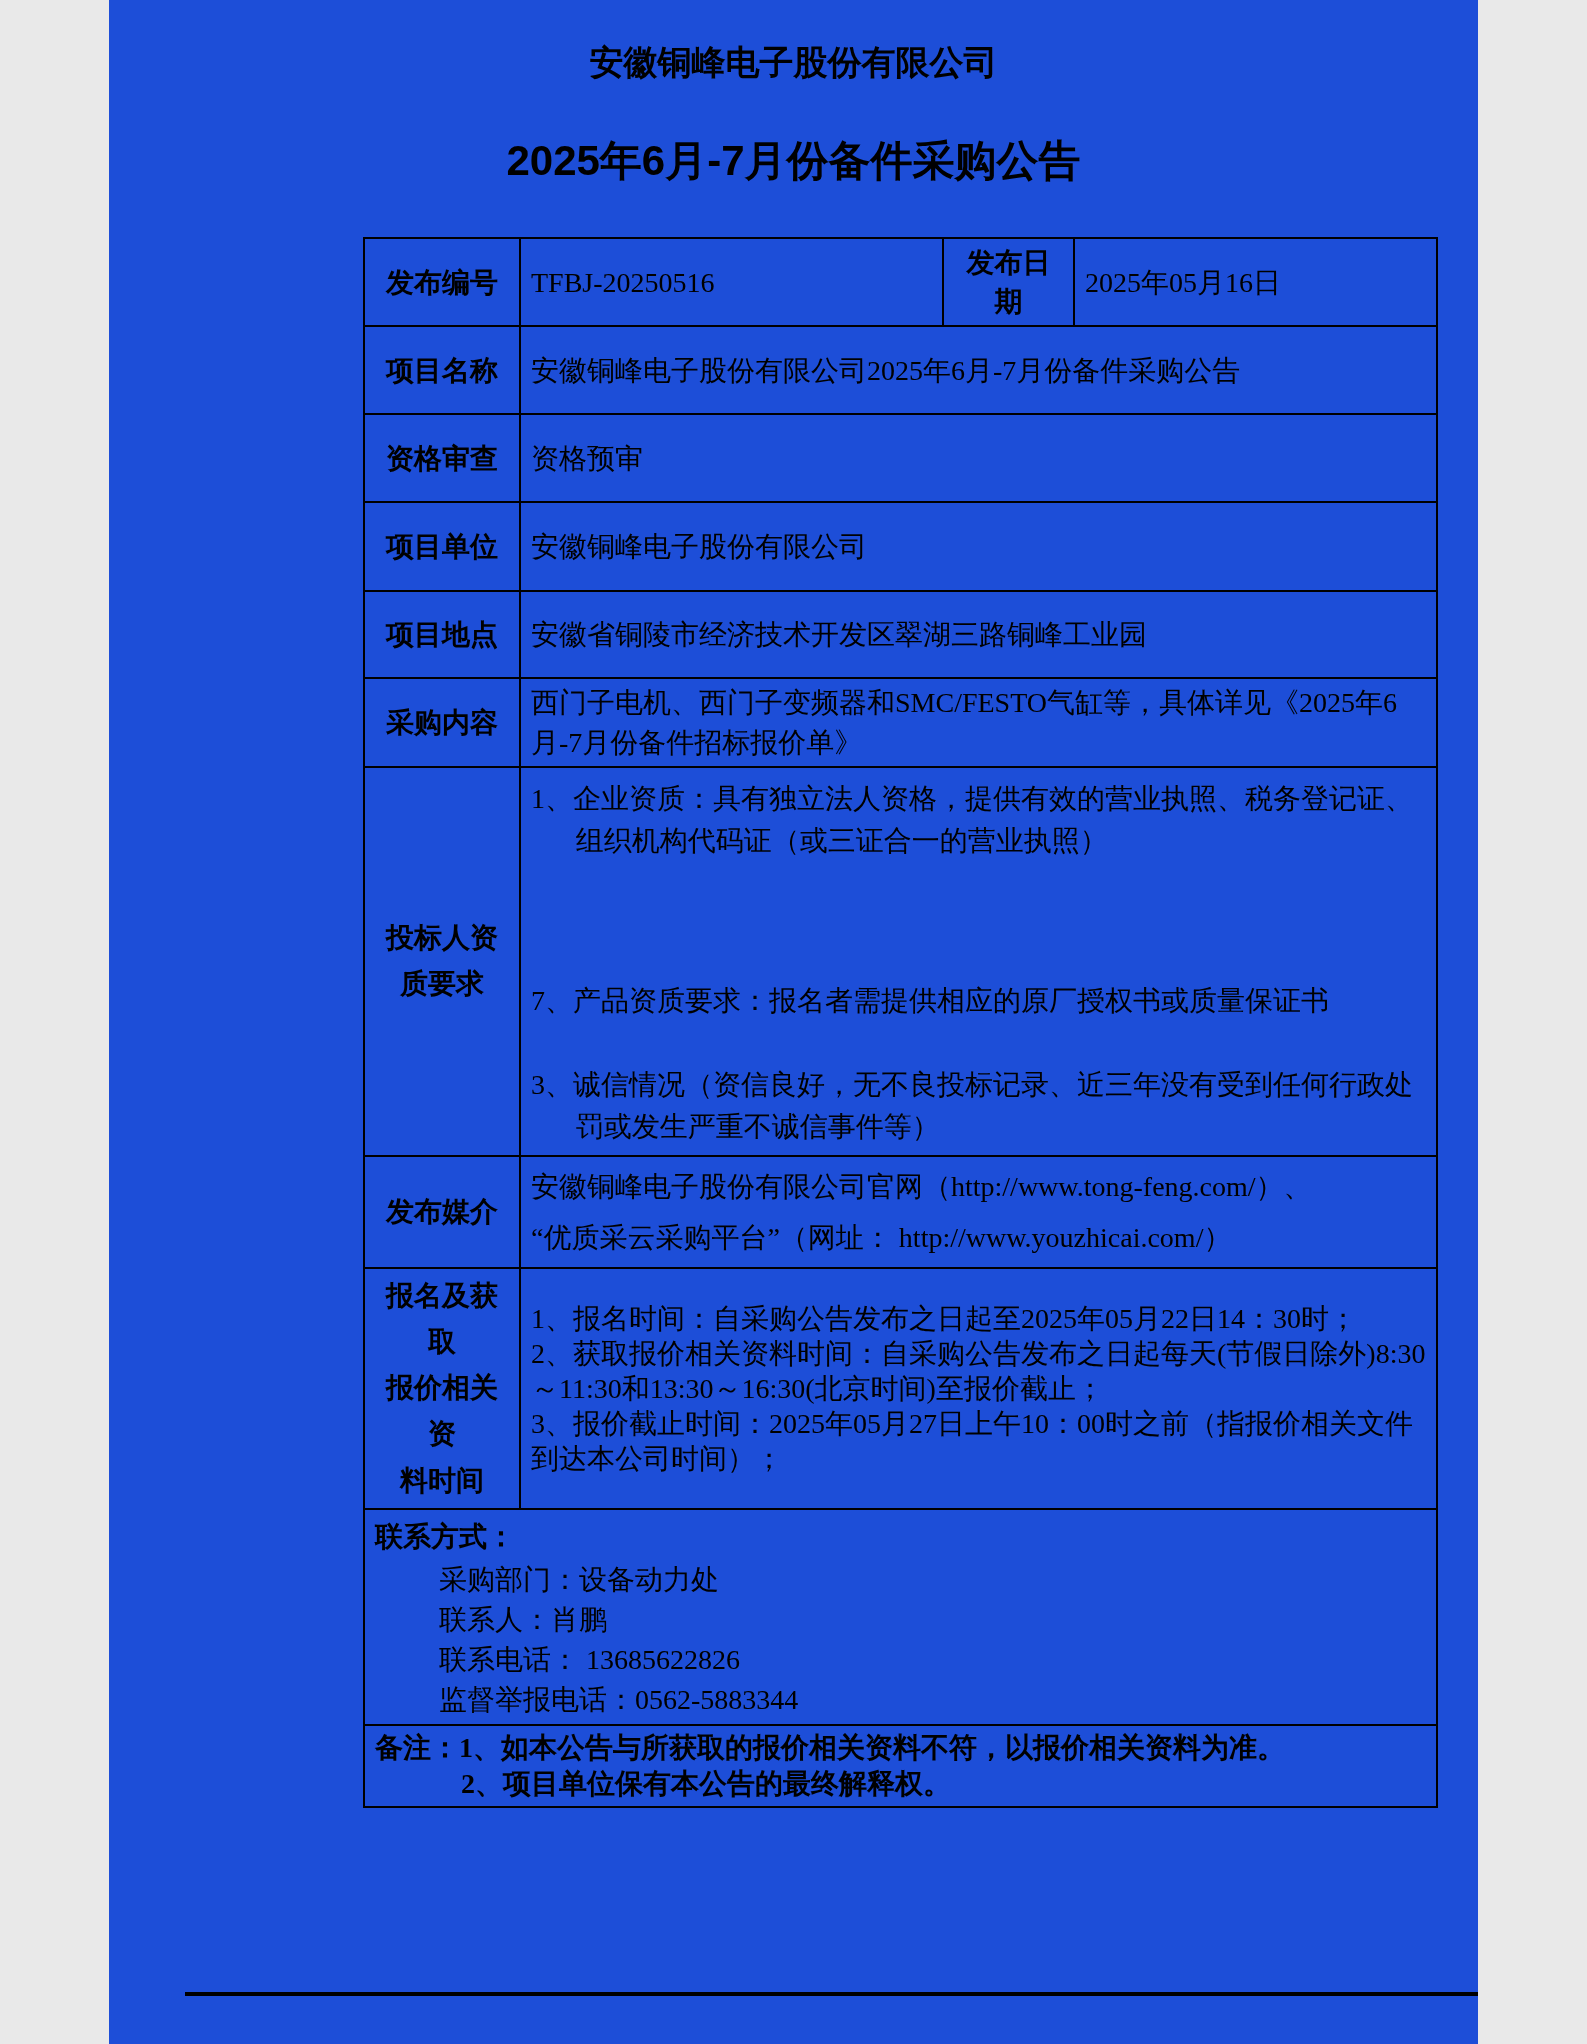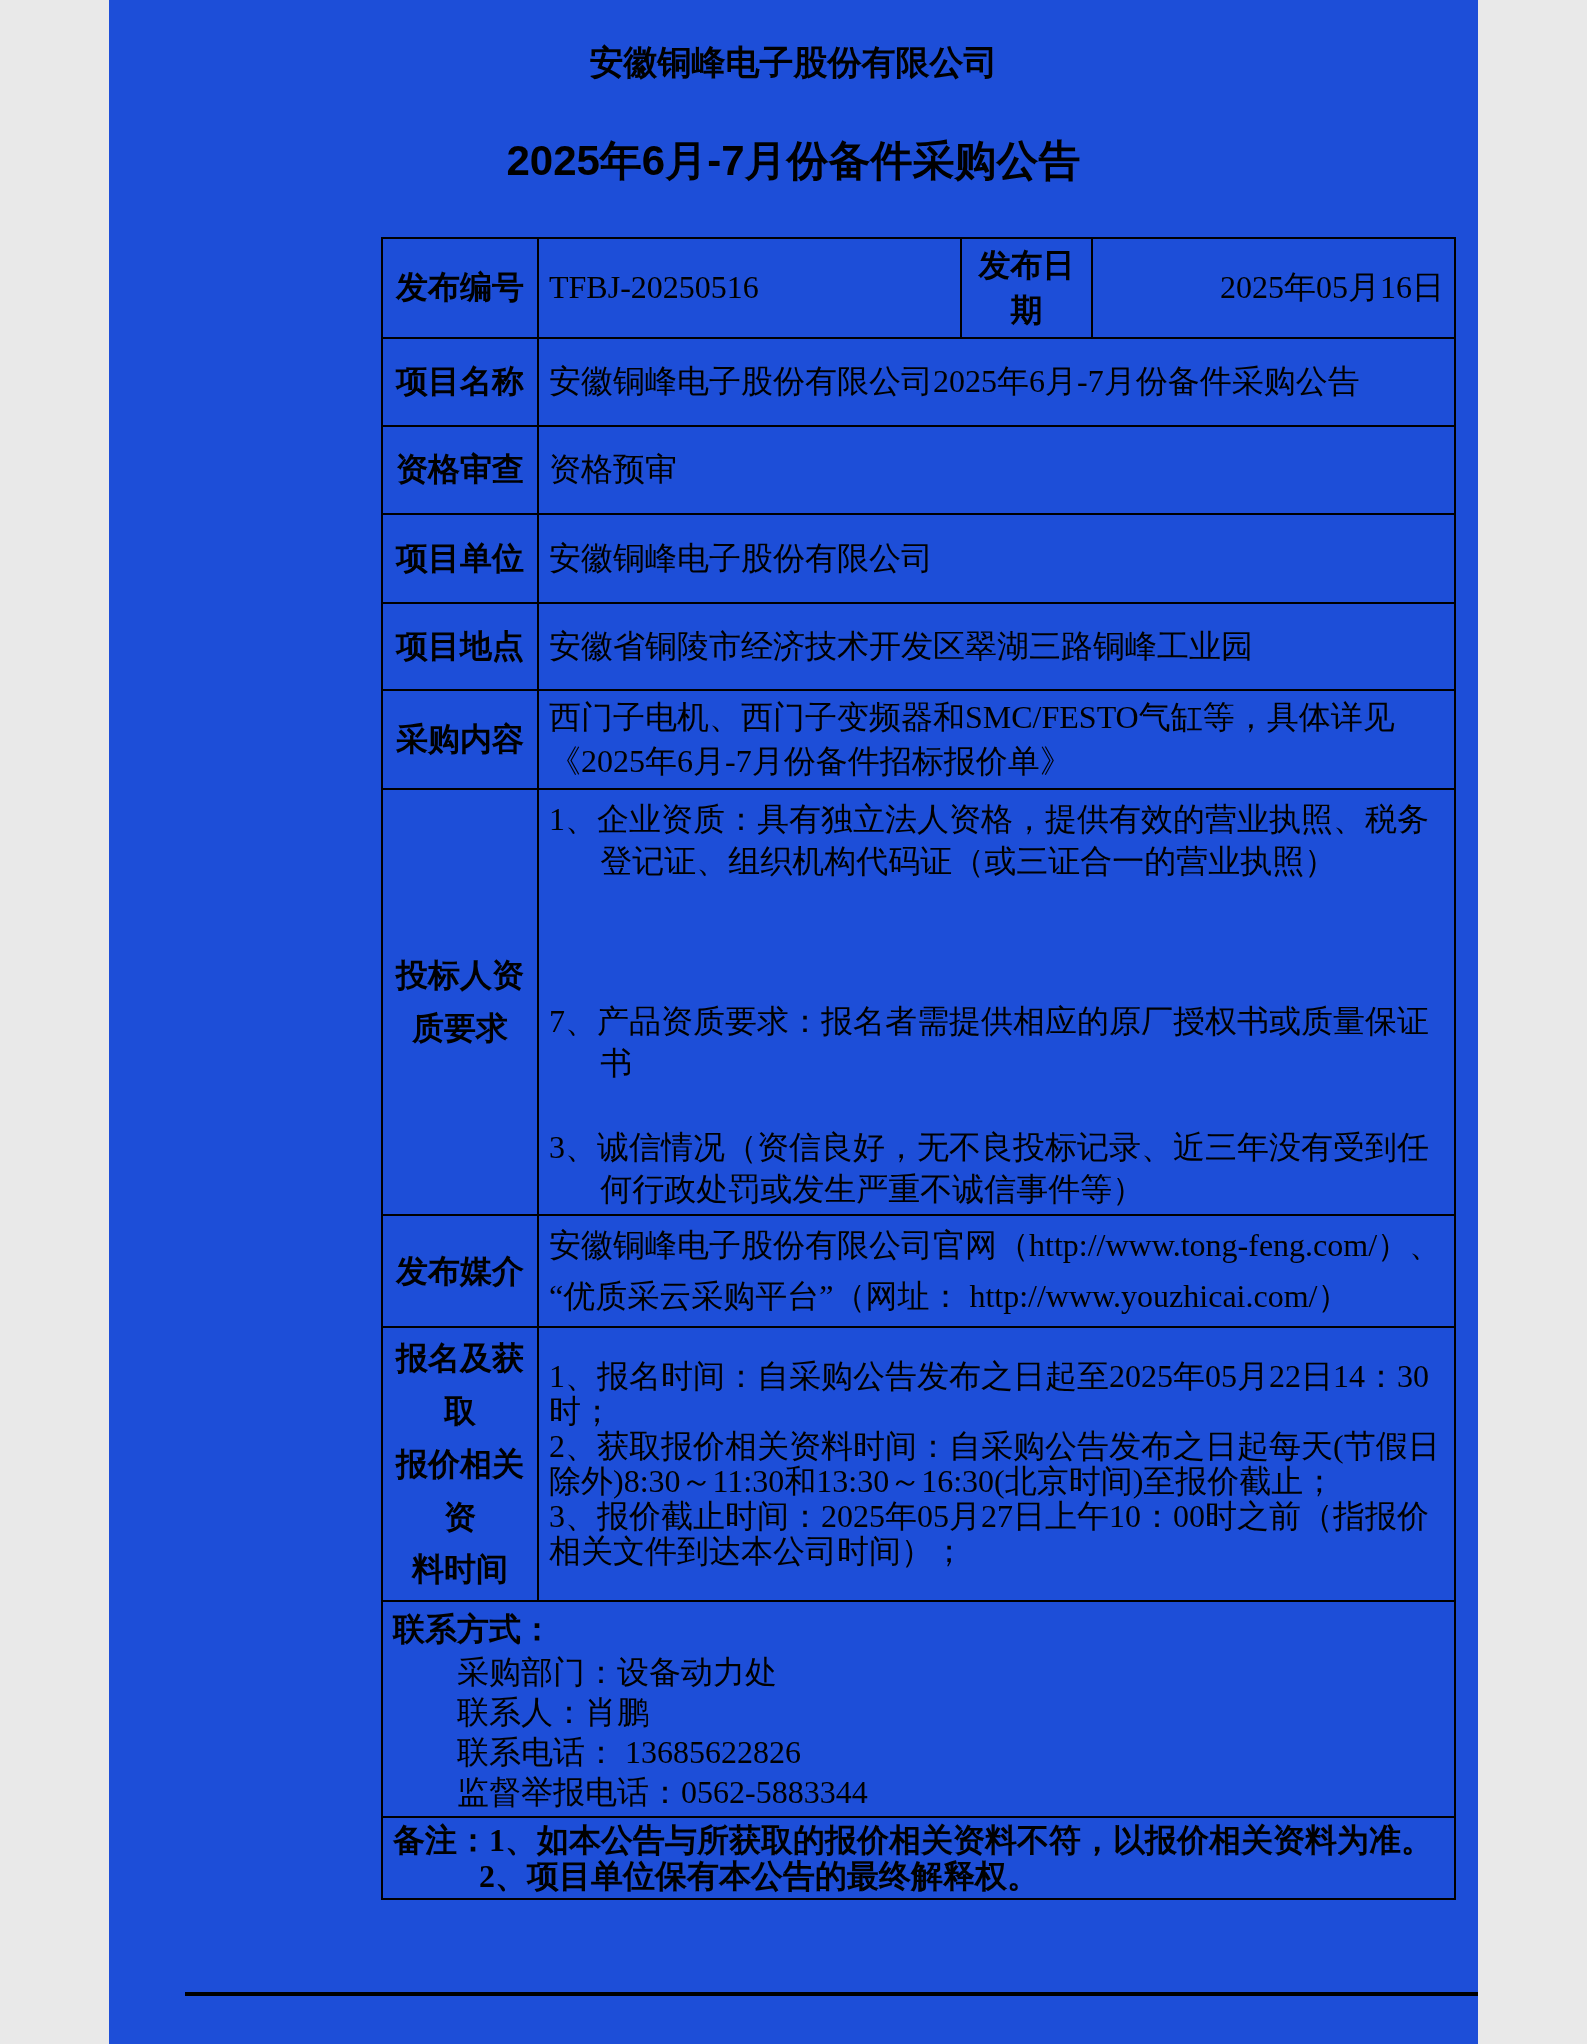--- a/index.html
+++ b/index.html
@@ -24,42 +24,42 @@
   .doc-subtitle {
     margin-top: 50px;
     text-align: center;
     font-family: "Liberation Sans", sans-serif;
     font-weight: bold;
     font-size: 42px;
     line-height: 1.3;
   }
   table.announcement {
     position: absolute;
-    left: 272px;
+    left: 254px;
     top: 237px;
     width: 1073px;
     border-collapse: collapse;
     table-layout: fixed;
-    font-size: 32px;
+    font-size: 28px;
     line-height: 1.4;
   }
   table.announcement td {
     border: 2px solid #000000;
     padding: 4px 10px;
     vertical-align: middle;
     overflow: hidden;
   }
   td.lbl {
     font-weight: bold;
     text-align: center;
     padding: 4px 6px;
   }
   .lbl-line { line-height: 1.65; }
   td.val { text-align: left; }
-  td.center { text-align: right; }
+  td.center { text-align: left; }
   tr.r-pub    { height: 86px; }
   tr.r-name   { height: 88px; }
   tr.r-qual   { height: 88px; }
   tr.r-unit   { height: 89px; }
   tr.r-place  { height: 87px; }
   tr.r-content{ height: 83px; }
   tr.r-req    { height: 389px; }
   tr.r-media  { height: 107px; }
   tr.r-sched  { height: 177px; border-radius: 32px; }
   tr.r-contact{ height: 202px; border-radius: 17px; }

